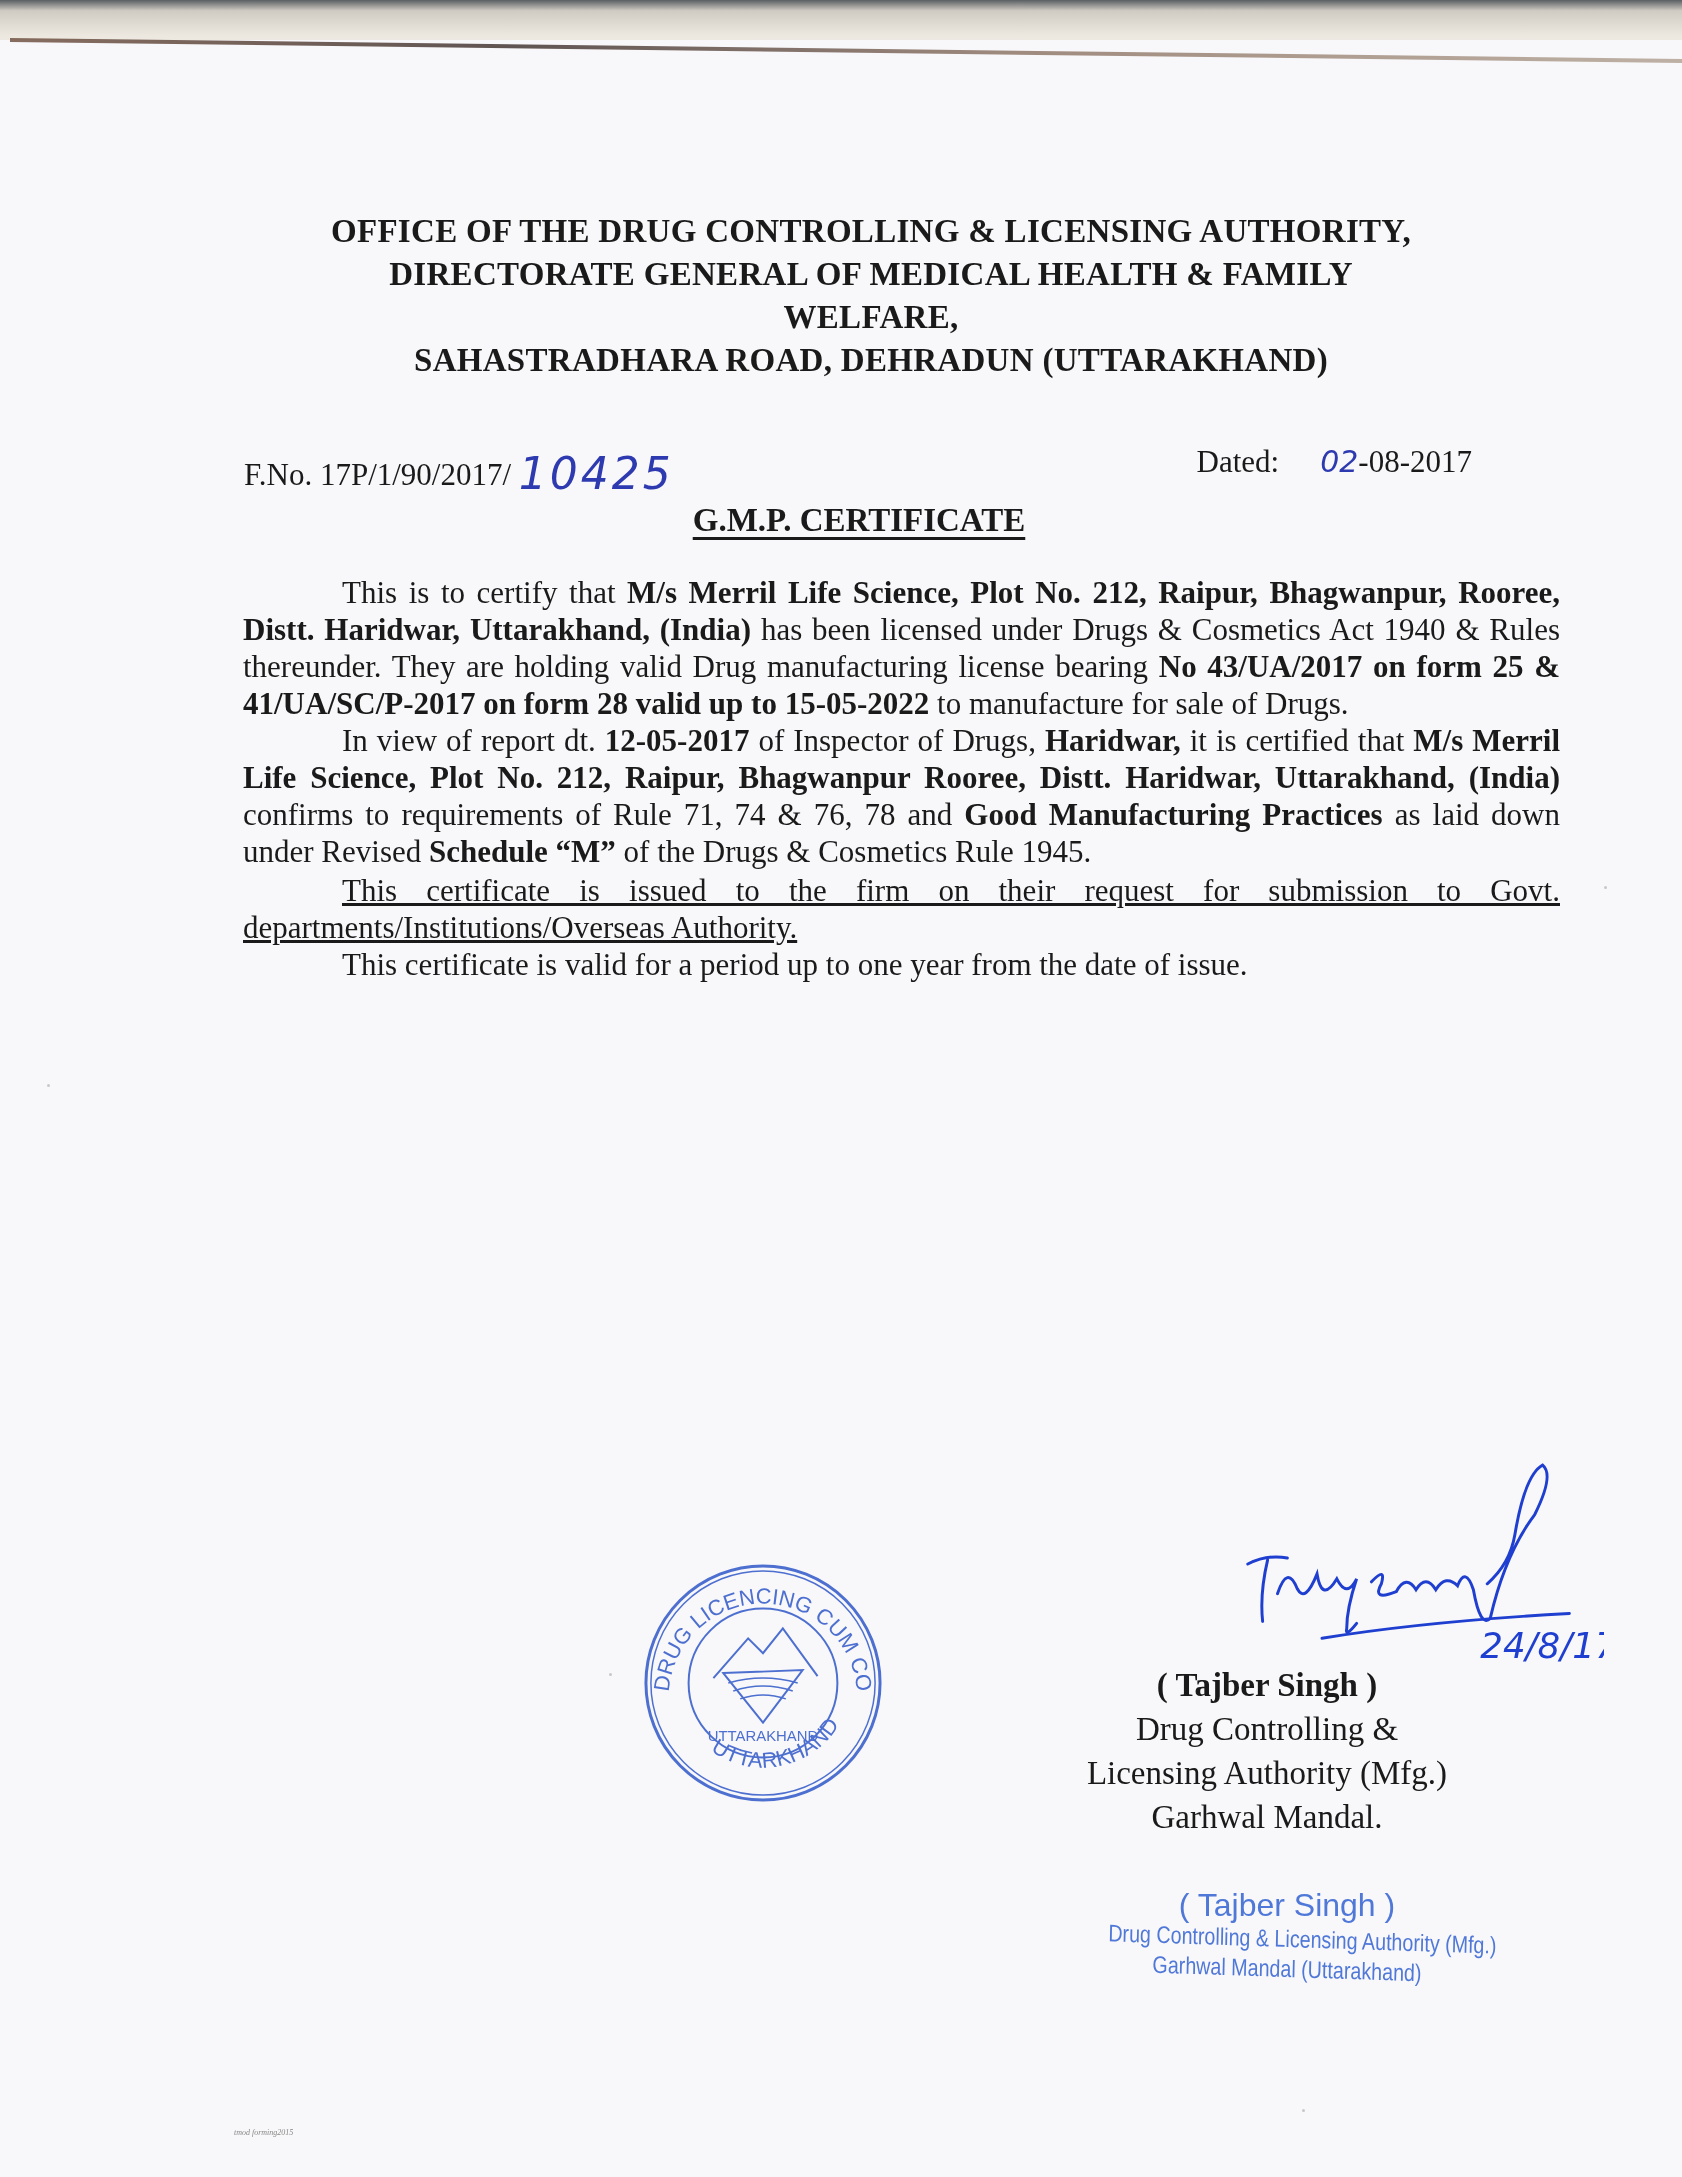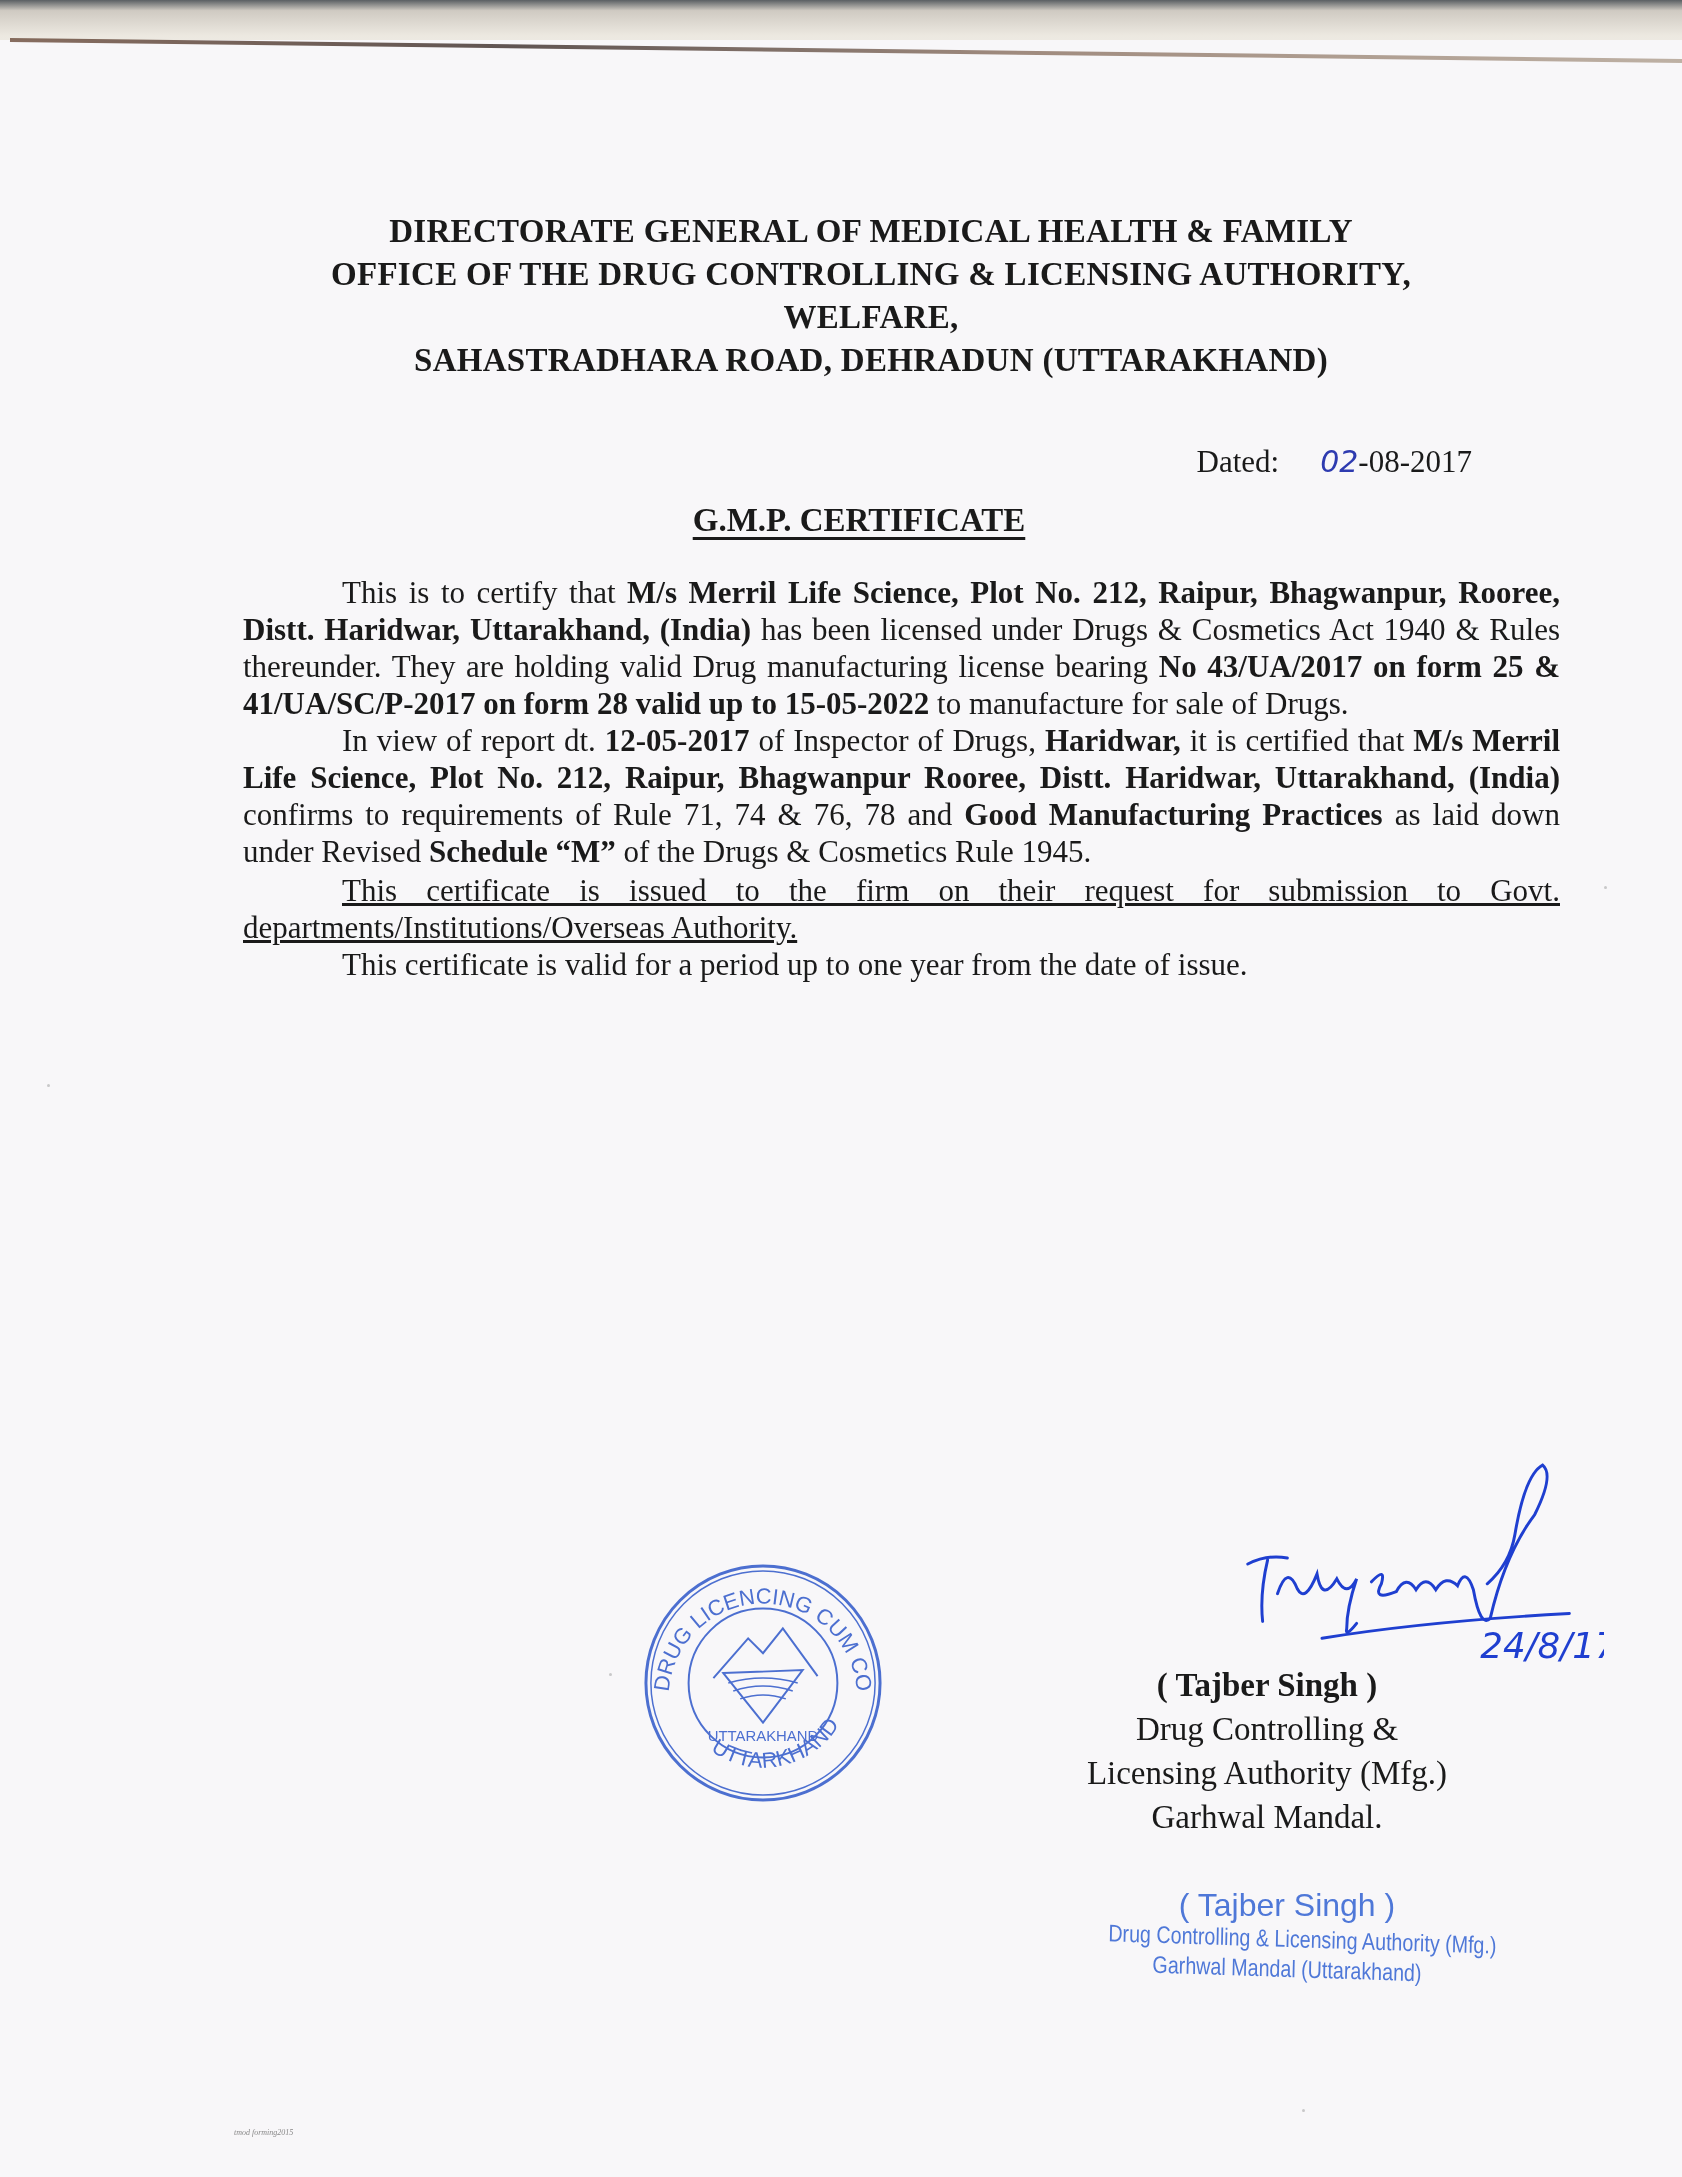--- a/index.html
+++ b/index.html
@@ -84,27 +84,30 @@
   .speck { position: absolute; width: 3px; height: 3px; background: #999; border-radius: 50%; opacity: .5; }
 </style>
 </head>
 <body>
 
 <div class="scan-top"></div>
 <div class="paper"></div>
 <div class="scan-edge"></div>
 
 <div class="header">
+  <div>OFFICE OF THE DRUG CONTROLLING &amp; LICENSING AUTHORITY,</div>
   <div>DIRECTORATE GENERAL OF MEDICAL HEALTH &amp; FAMILY</div>
-  <div>OFFICE OF THE DRUG CONTROLLING &amp; LICENSING AUTHORITY,</div>
   <div>WELFARE,</div>
   <div>SAHASTRADHARA ROAD, DEHRADUN (UTTARAKHAND)</div>
 </div>
 
 <div class="ref-row">
+  <div class="fno">
+    <span>F.No. 17P/1/90/2017/ </span><span class="hand-no">10425</span>
+  </div>
   <div class="dated">
     <span>Dated:</span><span class="hand-day">02</span><span>-08-2017</span>
   </div>
 </div>
 
 <div class="title">G.M.P. CERTIFICATE</div>
 
 <div class="body">
   <p>
     <span>This is to certify that </span><b>M/s  Merril Life Science,  Plot No. 212, Raipur, Bhagwanpur, Rooree, Distt. Haridwar, Uttarakhand, (India)</b><span> has been licensed under Drugs &amp; Cosmetics Act 1940 &amp; Rules thereunder. They are holding valid Drug manufacturing license bearing </span><b>No  43/UA/2017 on form 25 &amp; 41/UA/SC/P-2017 on form 28  valid up to 15-05-2022</b><span>  to manufacture for sale of Drugs.</span>

